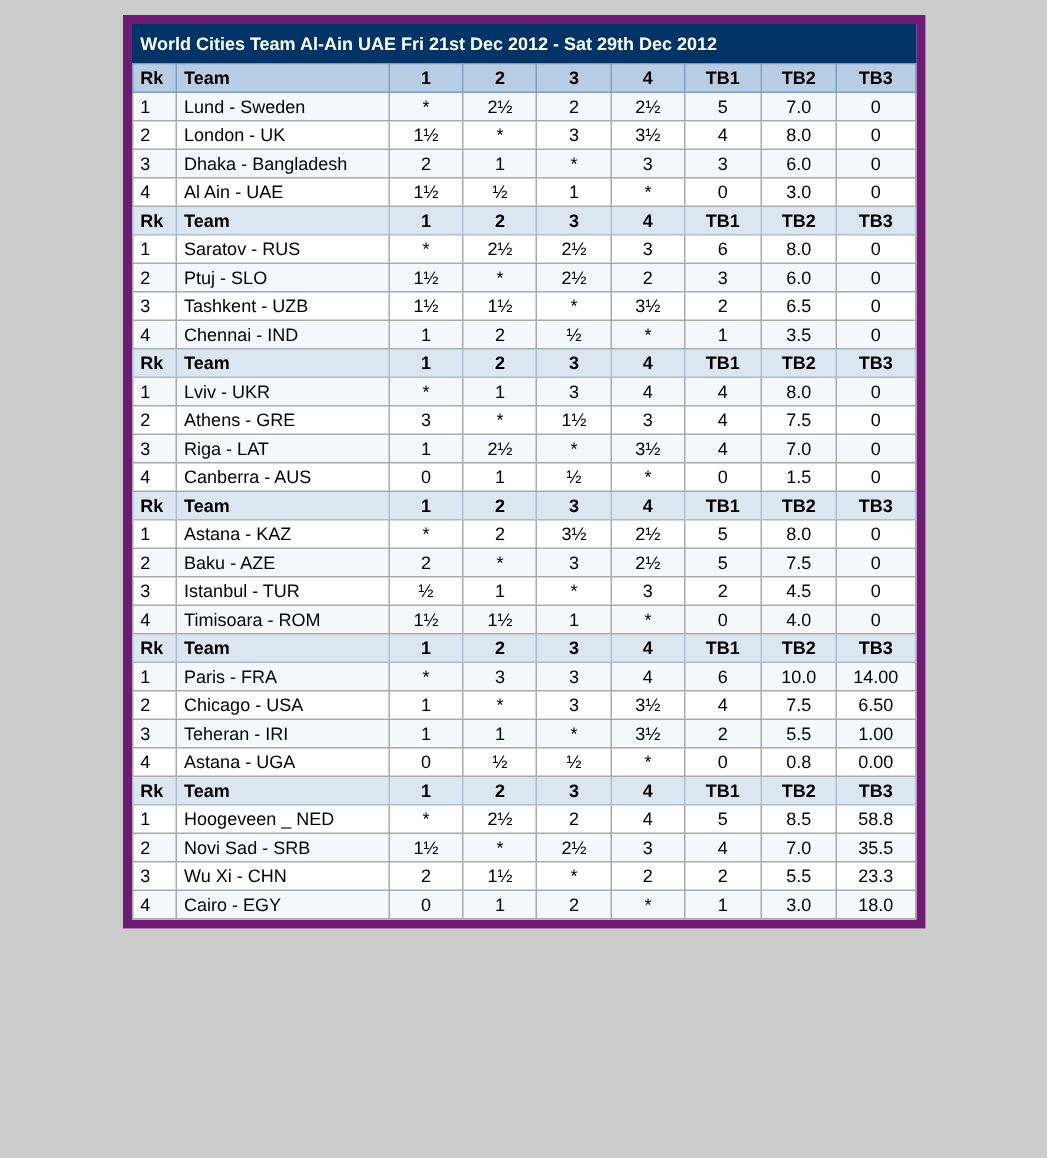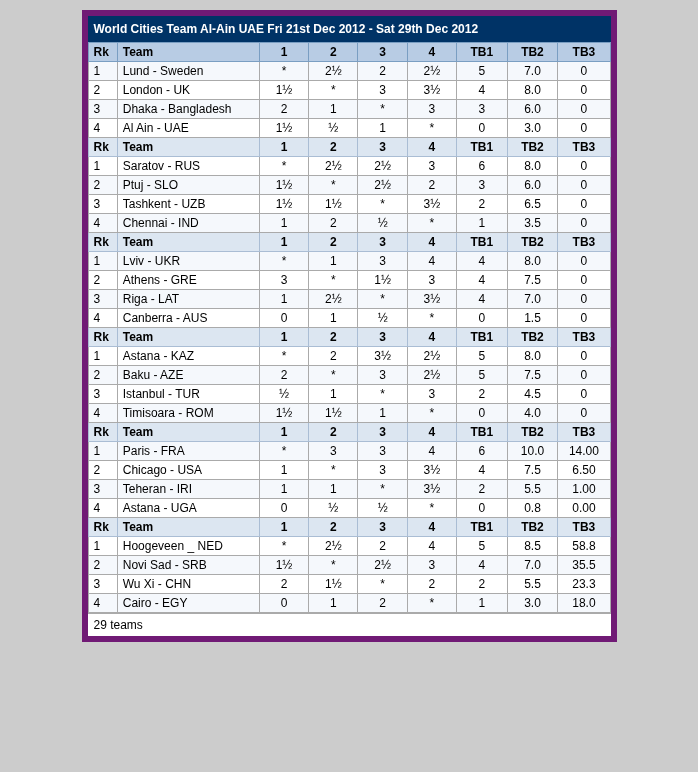--- a/index.html
+++ b/index.html
@@ -400,14 +400,13 @@
           <td class="col-score">0</td>
           <td class="col-score">1</td>
           <td class="col-score">2</td>
           <td class="col-score">*</td>
           <td class="col-tb">1</td>
           <td class="col-tb">3.0</td>
           <td class="col-tb">18.0</td>
         </tr>
       </tbody>
   </table>
-  <div class="footer">29 teams</div>
 </div>
 
 </body></html>

